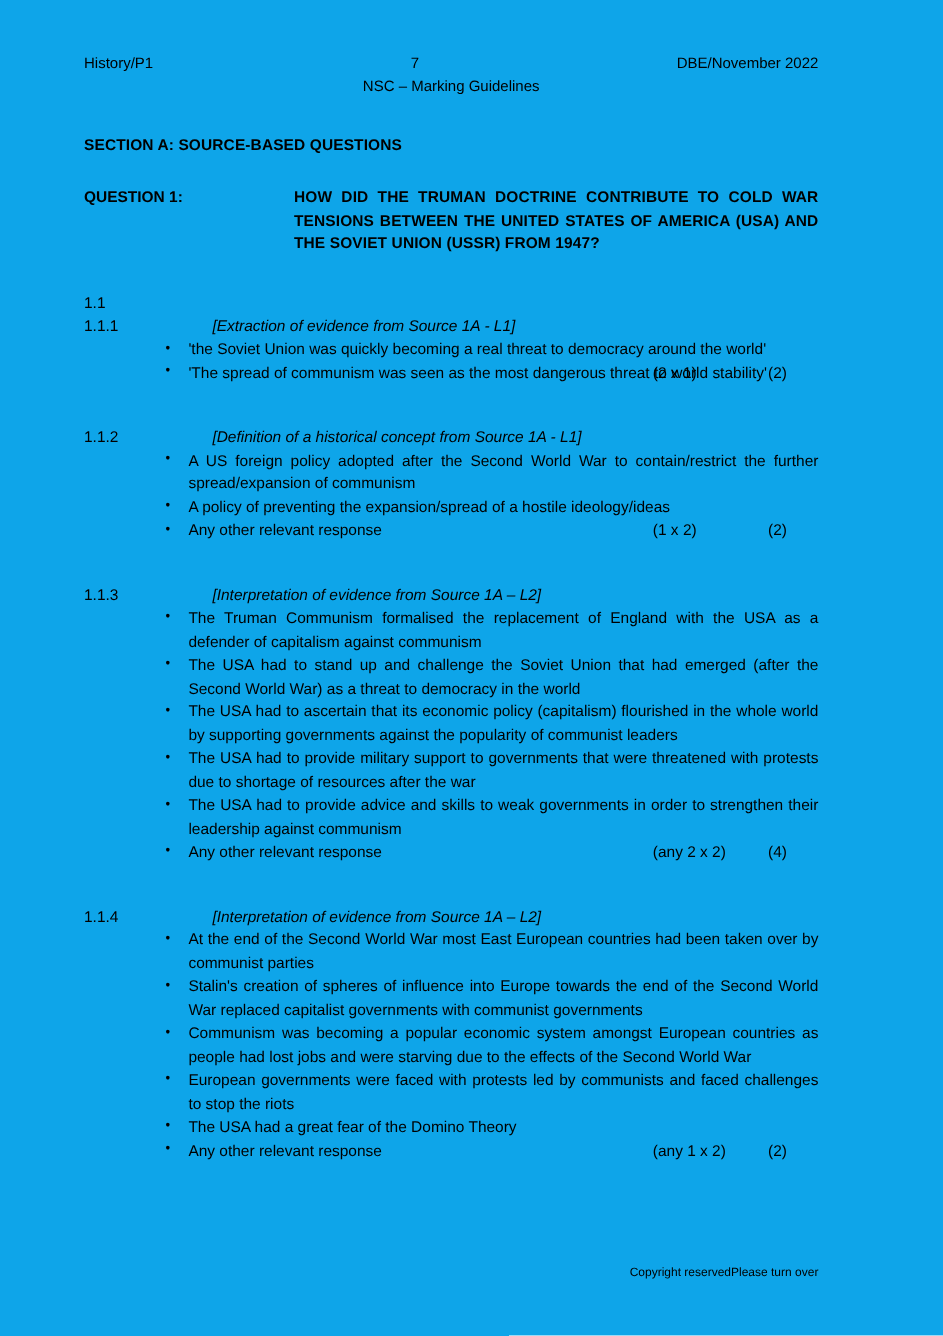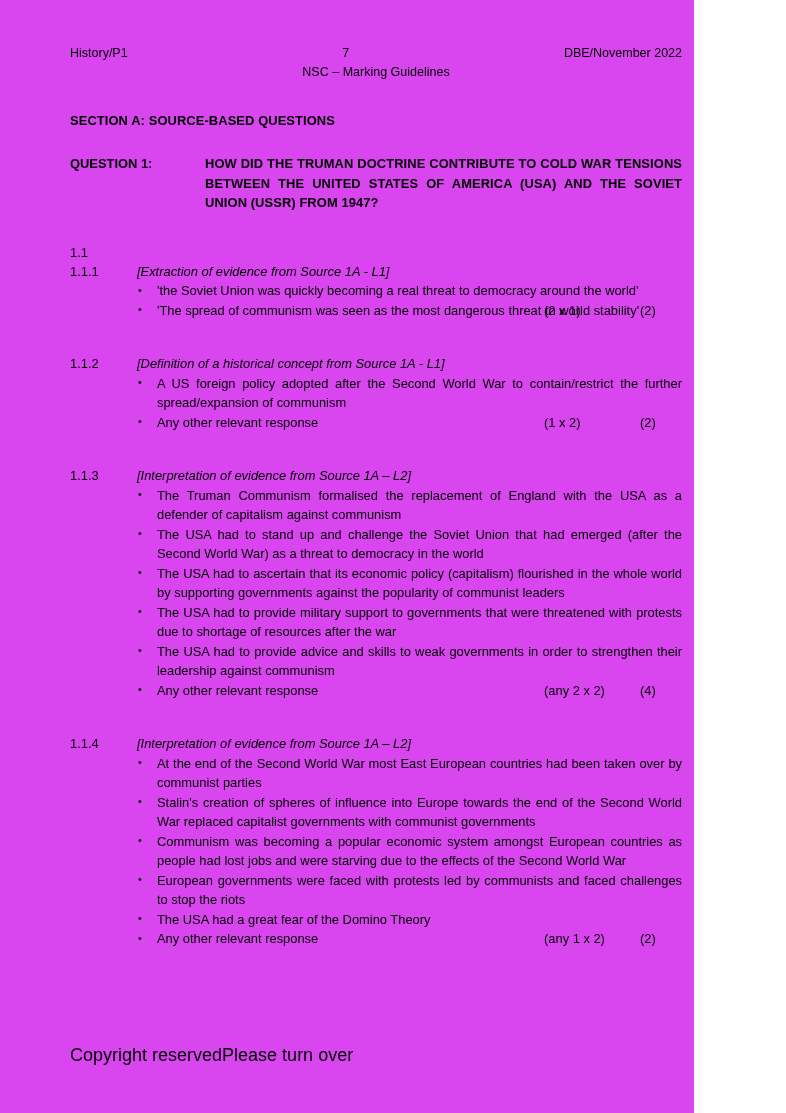--- a/index.html
+++ b/index.html
@@ -6,23 +6,23 @@
     margin: 0;
     padding: 0;
     background: #ffffff;
   }
   body {
     font-family: "Liberation Sans", sans-serif;
     color: #000000;
   }
   .page {
     position: relative;
-    width: 694px;
+    width: 786px;
     height: 1113px;
-    background: #d946ef;
+    background: #0ea5e9;
     overflow: hidden;
     text-decoration: underline;
   }
 
   
   .pg-header {
     position: absolute;
     left: 70px;
     top: 44px;
     width: 612px;
@@ -58,20 +58,21 @@
     letter-spacing: 0.1px;
     margin: 0 0 26px 0;
   }
 
   
   .question-head {
     display: flex;
     align-items: flex-start;
     font-weight: bold;
     margin: 0 0 30px 0;
+    gap: 40px;
   }
   .question-label {
     flex: 0 0 auto;
     width: 135px;
     font-weight: bold;
     font-size: 12.9px;
     line-height: 19.5px;
   }
   .question-text {
     flex: 1 1 auto;
@@ -93,20 +94,21 @@
   
   .qgroup {
     margin-top: 34px;
   }
   .qgroup.first { margin-top: 0; }
 
   .qgroup-head {
     display: flex;
     align-items: flex-start;
     line-height: 19.5px;
+    gap: 40px;
   }
   .qnum {
     flex: 0 0 auto;
     width: 67px;
     font-size: 12.9px;
   }
   .qcaption {
     flex: 1 1 auto;
     font-style: italic;
     font-size: 12.9px;
@@ -173,22 +175,22 @@
   
   li.has-float { position: relative; }
 
   
   .pg-footer {
     position: absolute;
     left: 70px;
     bottom: 47px;
     width: 612px;
     display: flex;
-    justify-content: flex-start;
-    font-size: 18px;
+    justify-content: flex-end;
+    font-size: 10px;
   }
 </style>
 </head>
 <body>
 
 <div class="page">
 
   <div class="pg-header">
     <div class="hdr-row">
       <div class="hdr-left">History/P1</div>
@@ -225,20 +227,21 @@
       </ul>
     </div>
 
     <div class="qgroup">
       <div class="qgroup-head">
         <div class="qnum">1.1.2</div>
         <div class="qcaption">[Definition of a historical concept from Source 1A - L1]</div>
       </div>
       <ul class="bullets">
         <li><span>A US foreign policy adopted after the Second World War to contain/restrict the further spread/expansion of communism</span></li>
+        <li><span>A policy of preventing the expansion/spread of a hostile ideology/ideas</span></li>
         <li class="marks-line">
           <span class="marks-wrap">
             <span class="marks-text">Any other relevant response</span>
             <span class="marks-calc">(1 x 2)</span>
             <span class="marks-total">(2)</span>
           </span>
         </li>
       </ul>
     </div>
 

